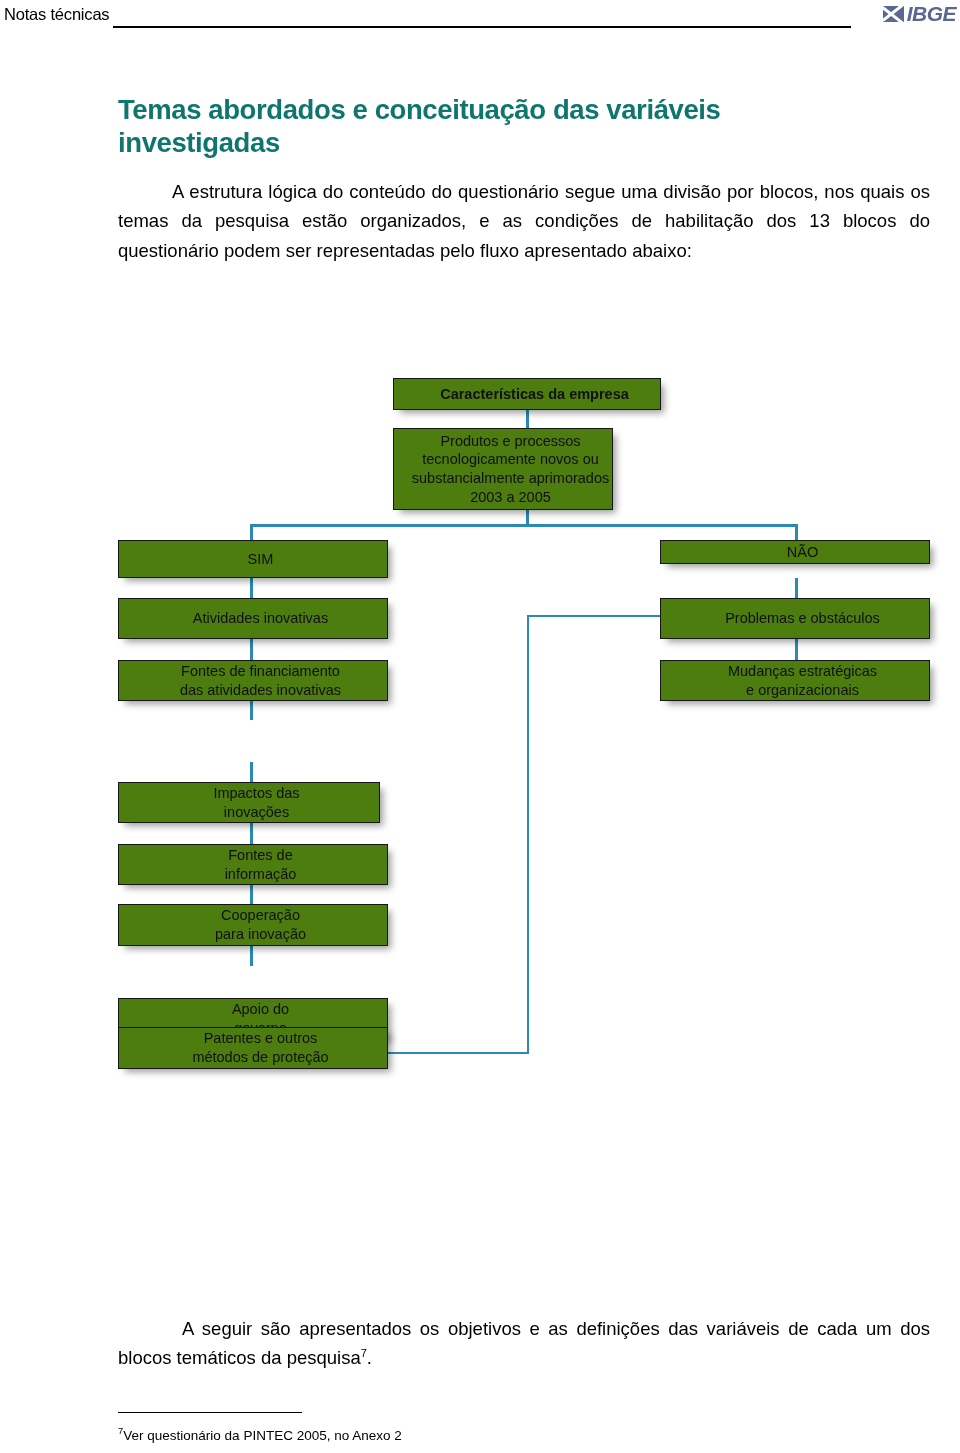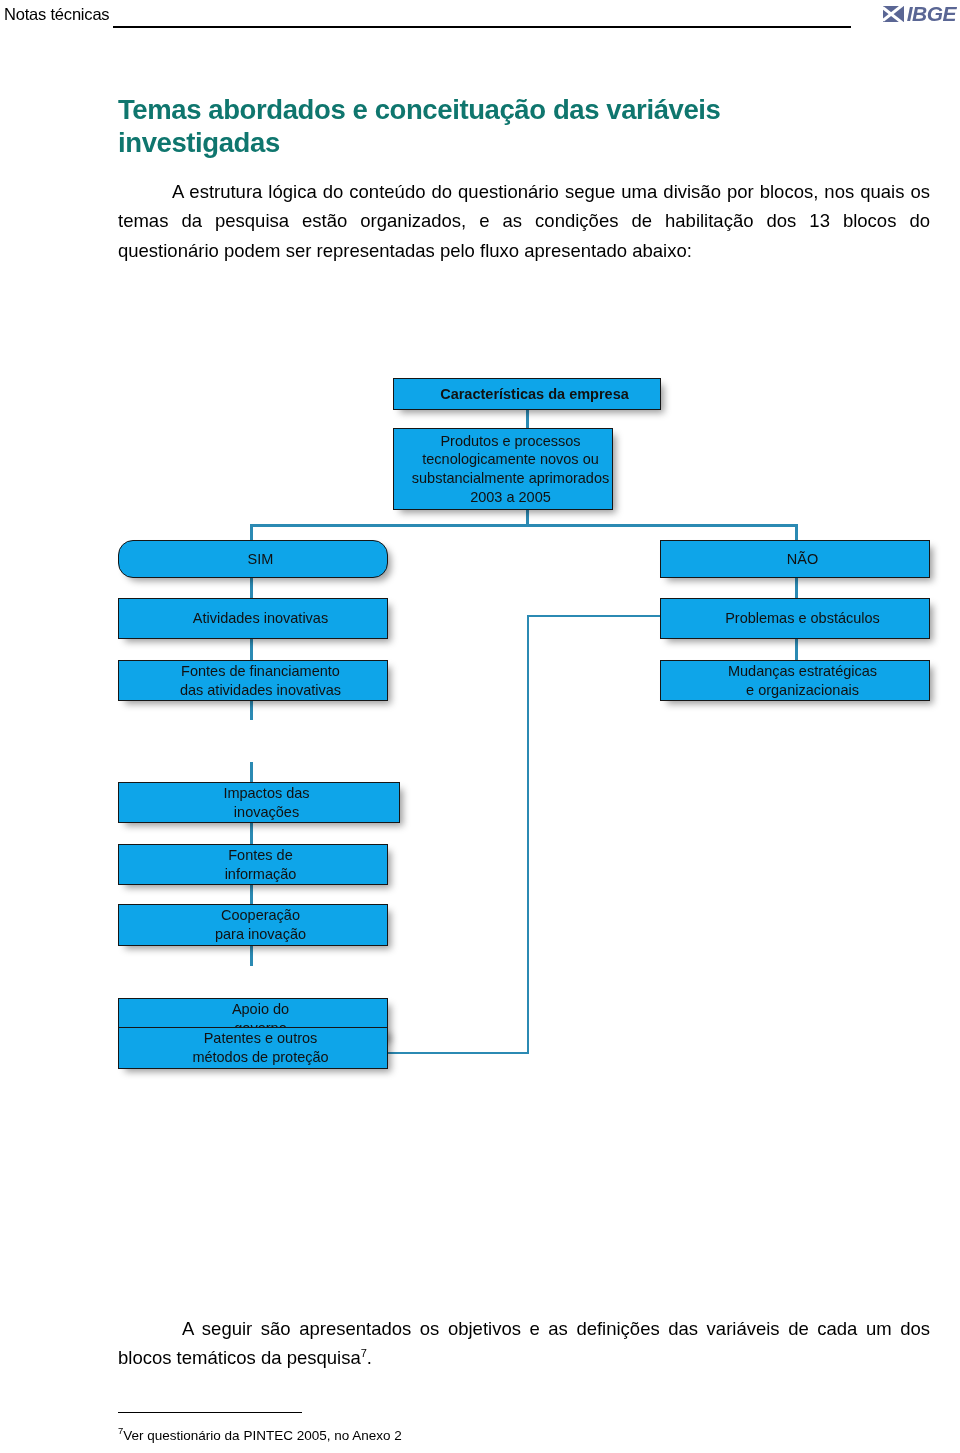--- a/index.html
+++ b/index.html
@@ -147,21 +147,21 @@
   .flowchart {
     position: absolute;
     left: 0;
     top: 0;
     width: 960px;
     height: 1453px;
   }
   .flow-box {
     position: absolute;
     box-sizing: border-box;
-    background: #0ea5e9;
+    background: #4d7c0f;
     border: 1.6px solid #161616;
     display: flex;
     align-items: center;
     justify-content: center;
     text-align: center;
     font-size: 14.5px;
     line-height: 1.28;
     color: #111111;
     box-shadow: 5px 5px 7px -2px rgba(0,0,0,0.38);
     z-index: 3;
@@ -219,36 +219,36 @@
   <div class="connector conn-thin-v" style="left:527px; top:615px; height:438px;"></div>
   <div class="connector conn-thin-h" style="left:527px; top:615px; width:134px;"></div>
 
   <div class="flow-box bold" style="left:393px; top:378px; width:268px; height:32px;">Características da empresa</div>
 
   <div class="flow-box" style="left:393px; top:428px; width:220px; height:82px; white-space:pre-line;">Produtos e processos
 tecnologicamente novos ou
 substancialmente aprimorados
 2003 a 2005</div>
 
-  <div class="flow-box" style="left:118px; top:540px; width:270px; height:38px;border-radius:15px;">SIM</div>
-
-  <div class="flow-box" style="left:660px; top:540px; width:270px; height:38px;">NÃO</div>
+  <div class="flow-box" style="left:118px; top:540px; width:270px; height:38px;">SIM</div>
+
+  <div class="flow-box" style="left:660px; top:540px; width:270px; height:24px;">NÃO</div>
 
   <div class="flow-box" style="left:118px; top:598px; width:270px; height:41px;">Atividades inovativas</div>
 
   <div class="flow-box" style="left:660px; top:598px; width:270px; height:41px;">Problemas e obstáculos</div>
 
   <div class="flow-box" style="left:660px; top:660px; width:270px; height:41px; white-space:pre-line;">Mudanças estratégicas
 e organizacionais</div>
 
   <div class="flow-box" style="left:118px; top:660px; width:270px; height:41px; white-space:pre-line;">Fontes de financiamento
 das atividades inovativas</div>
 
 
-  <div class="flow-box" style="left:118px; top:782px; width:282px; height:41px; white-space:pre-line;">Impactos das
+  <div class="flow-box" style="left:118px; top:782px; width:262px; height:41px; white-space:pre-line;">Impactos das
 inovações</div>
 
   <div class="flow-box" style="left:118px; top:844px; width:270px; height:41px; white-space:pre-line;">Fontes de
 informação</div>
 
   <div class="flow-box" style="left:118px; top:904px; width:270px; height:42px; white-space:pre-line;">Cooperação
 para inovação</div>
 
   <div class="flow-box" style="left:118px; top:998px; width:270px; height:42px; white-space:pre-line;">Apoio do
 governo</div>

